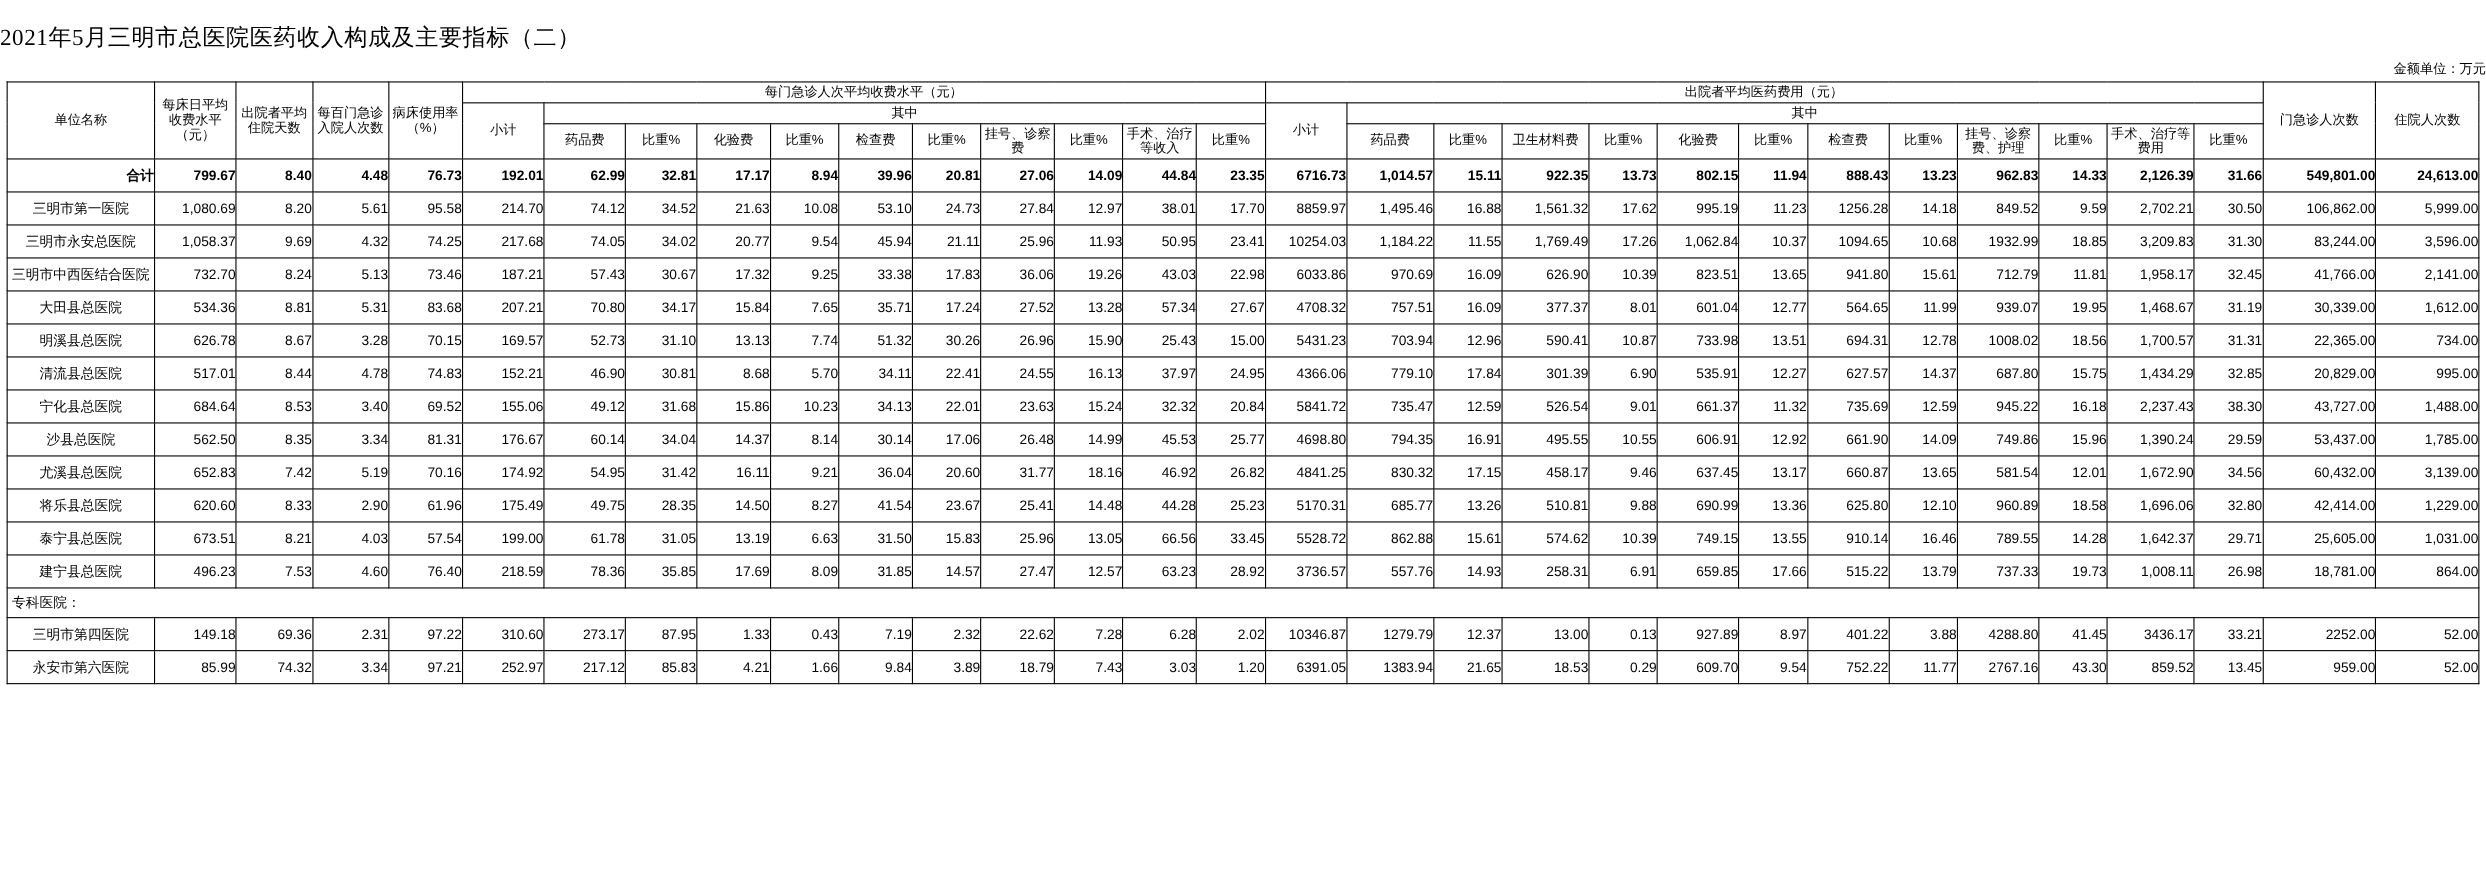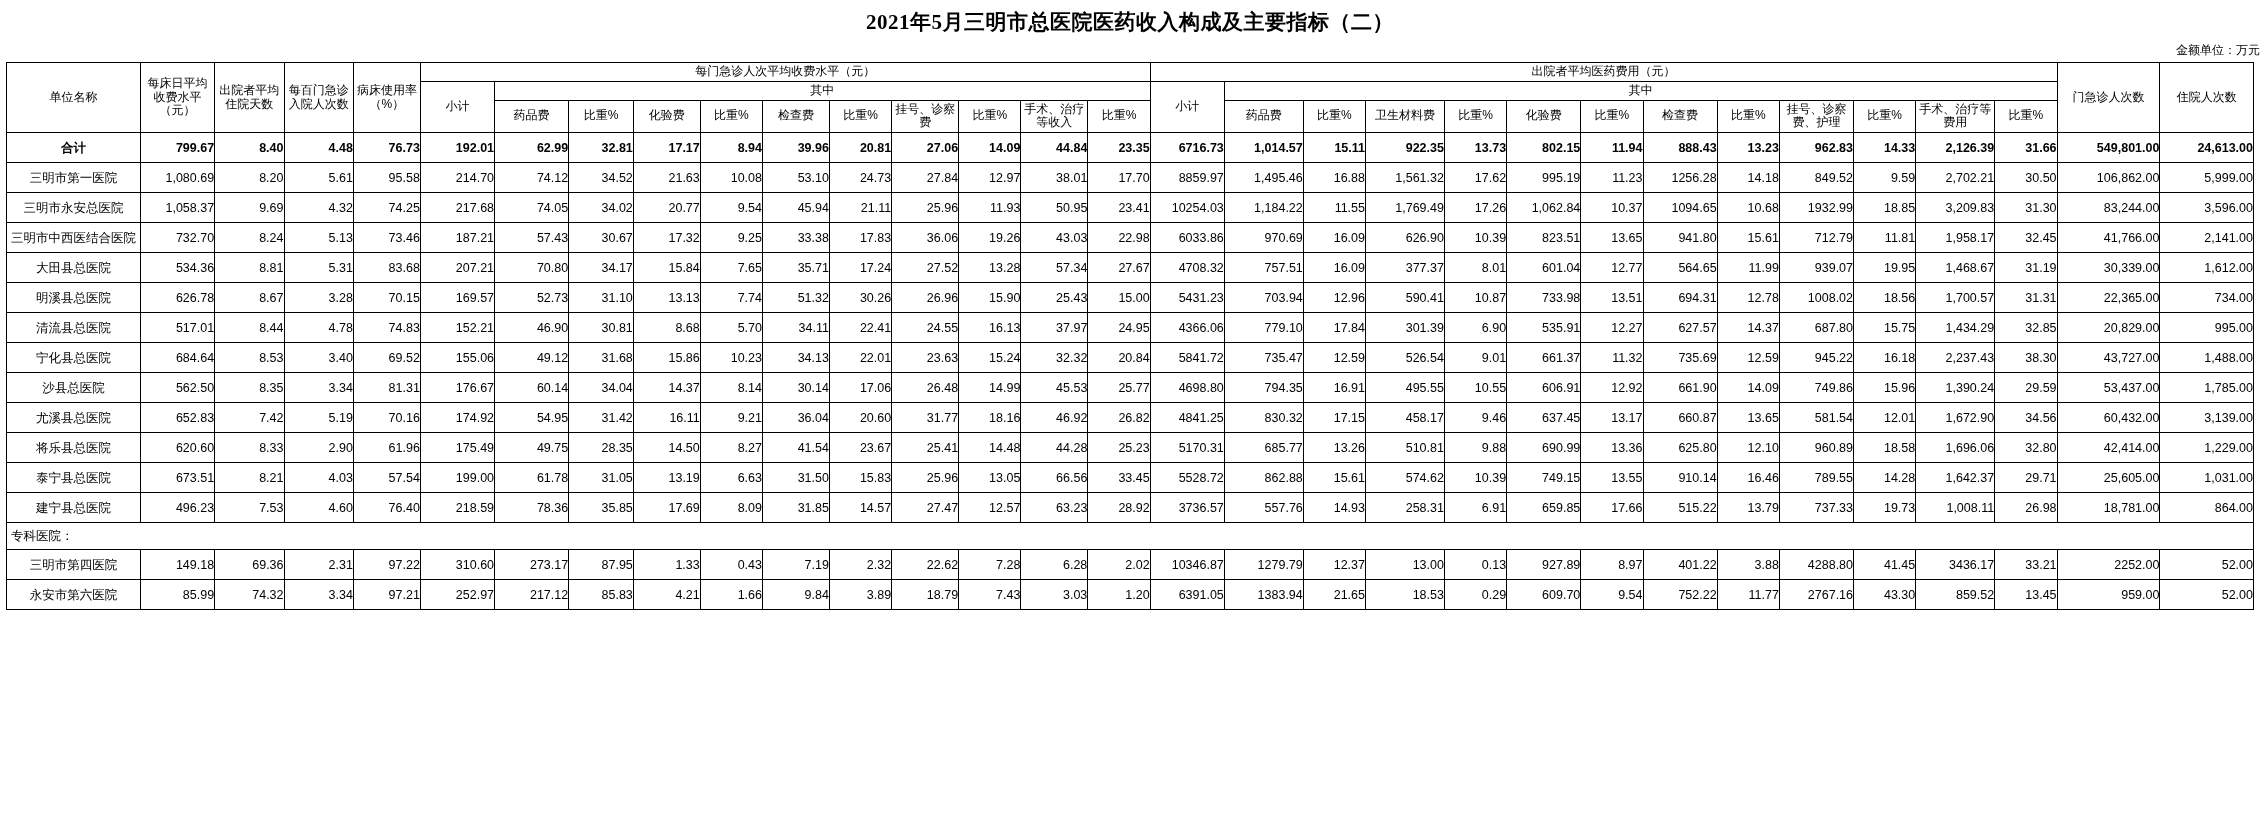--- a/index.html
+++ b/index.html
@@ -13,27 +13,27 @@
     font-family: "Liberation Sans", sans-serif;
     color: #000;
     overflow: hidden;
   }
   .page {
     width: 2260px;
     padding: 0;
     box-sizing: border-box;
   }
   .title {
-    text-align: center;
     font-family: "Liberation Serif", serif;
-    font-weight: bold;
+    font-weight: normal;
     font-size: 21px;
     letter-spacing: 0.5px;
     padding-top: 8px;
     padding-bottom: 6px;
+    margin-top: 12px;
   }
   .unit {
     font-size: 12px;
     padding-left: 6px;
     padding-bottom: 3px;
     text-align: right;
   }
   table.main {
     border-collapse: collapse;
     table-layout: fixed;
@@ -66,21 +66,21 @@
   td.num {
     text-align: right;
     padding-right: 5px;
     font-size: 12.5px;
     height: 29px;
   }
   tr.total td {
     font-weight: bold;
   }
   tr.total td.rowname {
-    text-align: center;
+    text-align: right;
     padding-left: 0;
   }
   tr.section td {
     text-align: left;
     padding-left: 4px;
     height: 26px;
     font-size: 12.5px;
   }
   .colhead-name {
     width: 110px;

